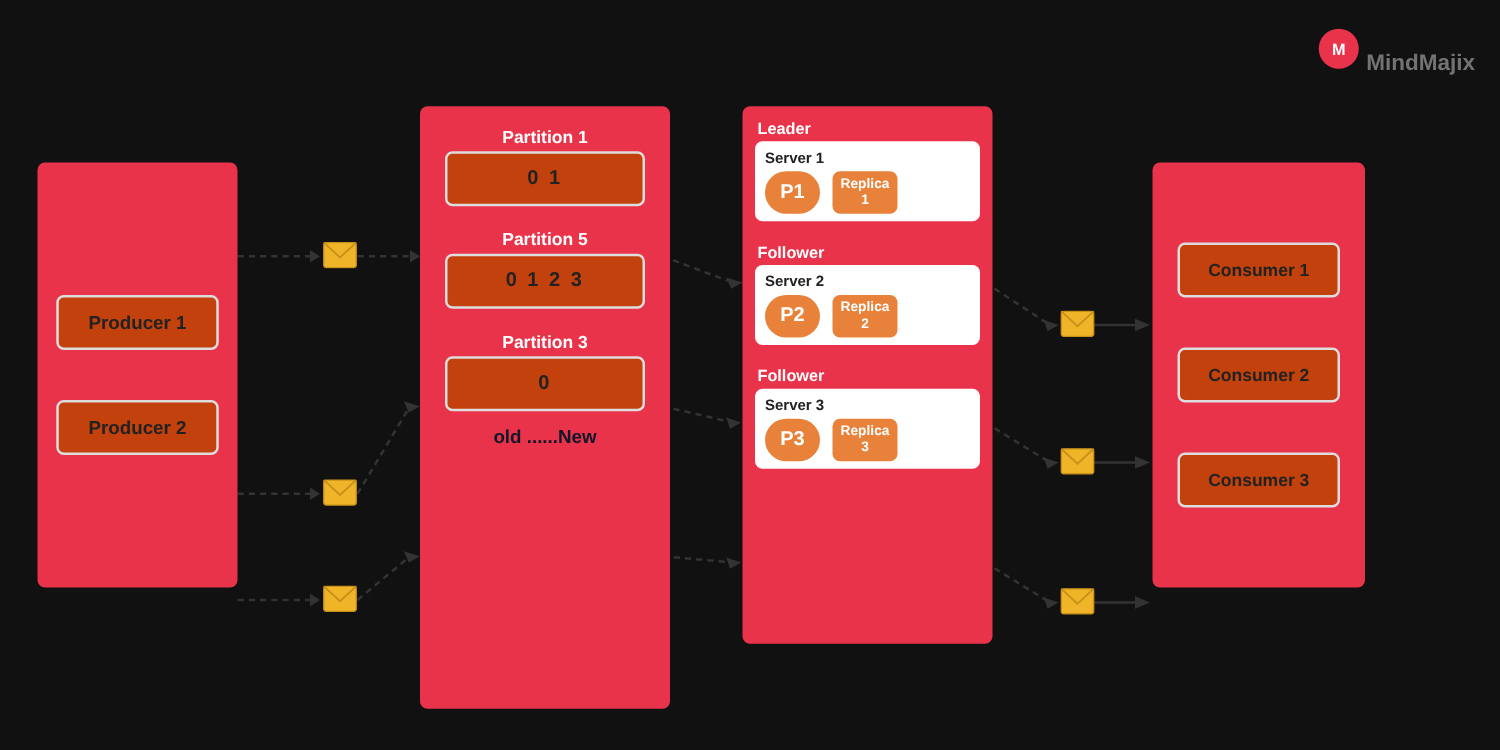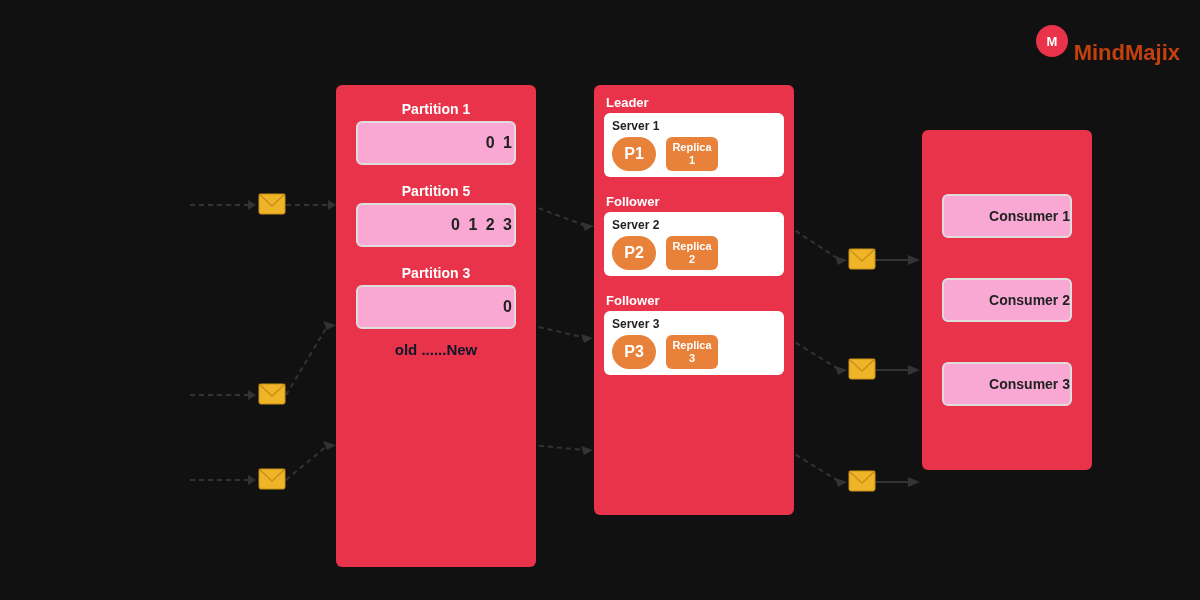--- a/index.html
+++ b/index.html
@@ -37,22 +37,22 @@
       background: #e8334a;
       border-radius: 50%;
       display: flex;
       align-items: center;
       justify-content: center;
       color: white;
       font-weight: bold;
       font-size: 14px;
     }
     .logo-text {
-      color: #c2410c;
-      font-size: 22px;
+      color: #737373;
+      font-size: 18px;
       font-weight: bold;
       margin-top: 24px;
     }
 
     
     .red-panel {
       background: #e8334a;
       border-radius: 6px;
       display: flex;
       flex-direction: column;
@@ -79,25 +79,25 @@
       padding: 10px 10px;
       position: relative;
     }
     .panel-consumers {
       width: 170px;
       height: 340px;
     }
 
     
     .white-box {
-      background: #f9a8d4;
+      background: #c2410c;
       border-radius: 6px;
       display: flex;
       align-items: center;
-      justify-content: flex-end;
+      justify-content: center;
       font-size: 15px;
       font-weight: bold;
       color: #222;
       border: 2px solid #ddd;
     }
     .producer-box {
       width: 130px;
       height: 44px;
     }
     .partition-box {
@@ -275,20 +275,28 @@
       <line x1="840" y1="320" x2="882" y2="320" stroke="#333" stroke-width="2"></line>
       <polygon points="878,315 890,320 878,325" fill="#333"></polygon>
 
       <line x1="758" y1="400" x2="810" y2="432" stroke="#333" stroke-width="2" stroke-dasharray="5,4"></line>
       <polygon points="805,428 817,432 808,437" fill="#333"></polygon>
 
       <line x1="840" y1="432" x2="882" y2="432" stroke="#333" stroke-width="2"></line>
       <polygon points="878,427 890,432 878,437" fill="#333"></polygon>
     </svg>
 
+    <div class="red-panel panel-producers" style="position:absolute; left:0; top:80px;">
+      <div class="white-box producer-box">
+        <span>Producer 1</span>
+      </div>
+      <div class="white-box producer-box">
+        <span>Producer 2</span>
+      </div>
+    </div>
 
     <div style="position:absolute; left:228px; top:143px;">
       <svg class="env-svg" viewBox="0 0 28 22">
         <rect x="1" y="1" width="26" height="20" rx="2" fill="#f0b429" stroke="#c8921a" stroke-width="1"></rect>
         <polyline points="1,1 14,13 27,1" fill="none" stroke="#c8921a" stroke-width="1.5"></polyline>
       </svg>
     </div>
 
     <div style="position:absolute; left:228px; top:333px;">
       <svg class="env-svg" viewBox="0 0 28 22">

